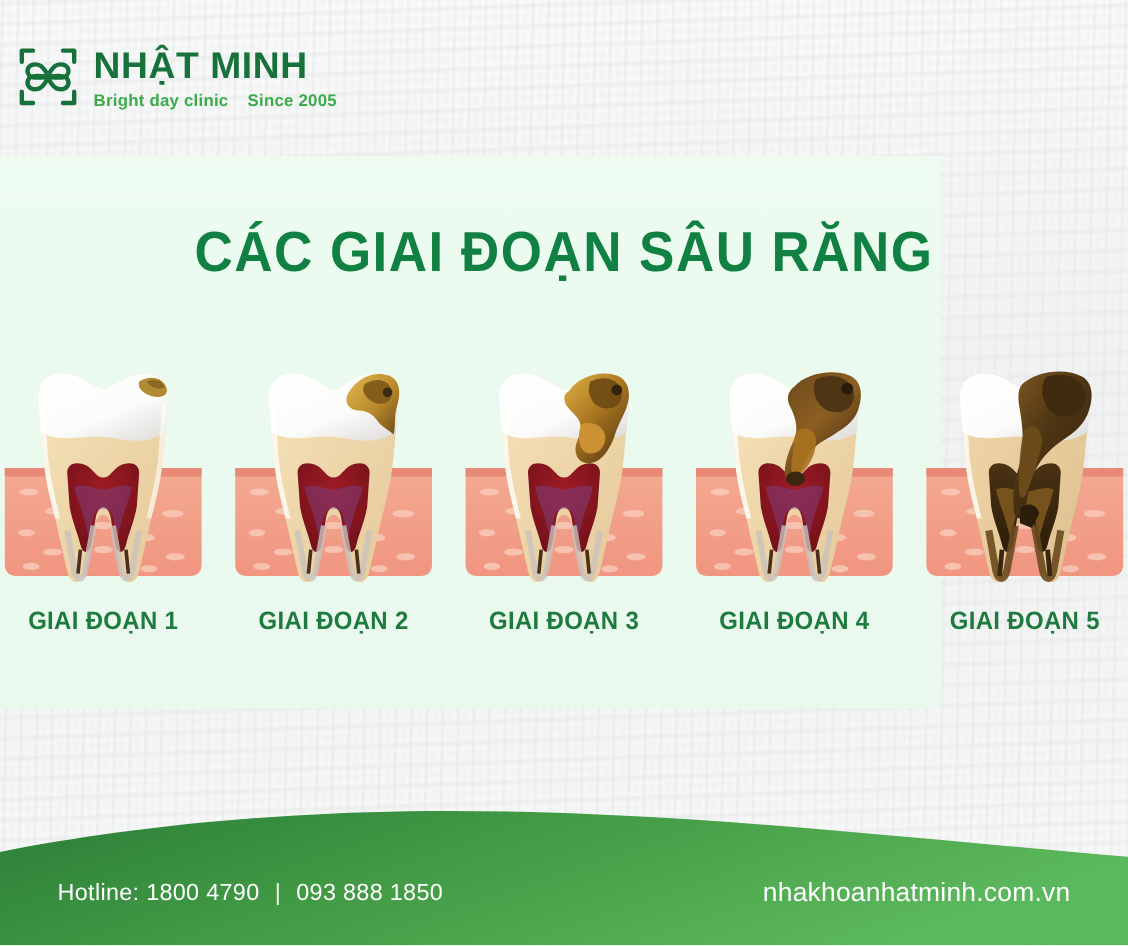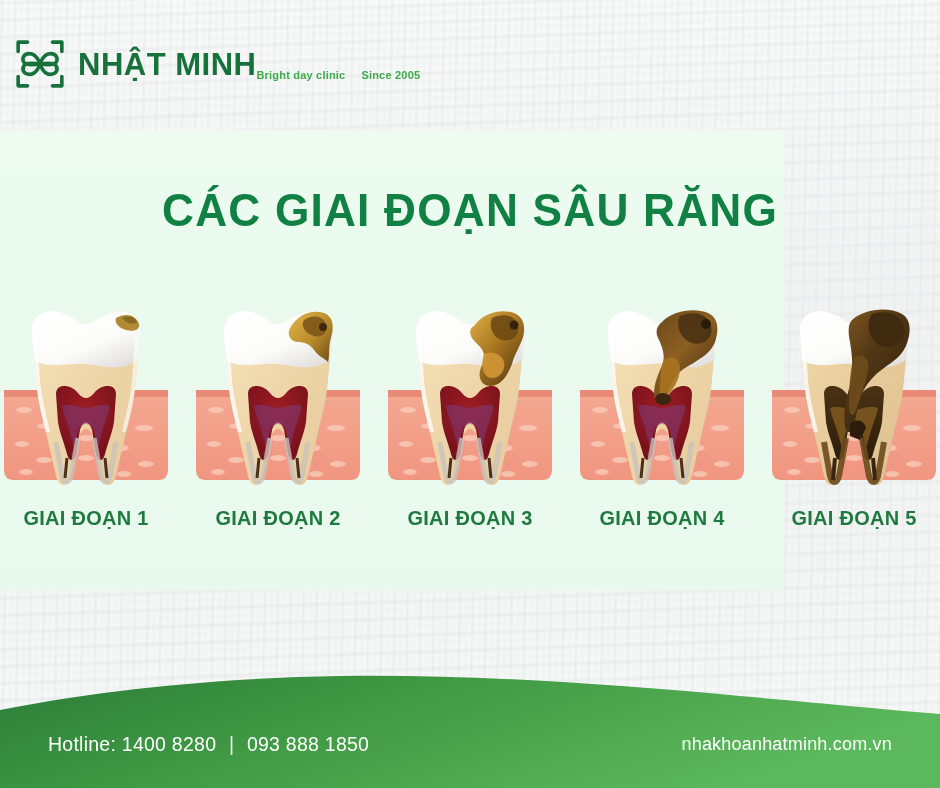--- a/index.html
+++ b/index.html
@@ -49,32 +49,32 @@
     align-items: center;
     padding-left: 14px;
     z-index: 5;
   }
   .logo-mark {
     width: 52px; height: 52px;
     flex: 0 0 52px;
     margin-right: 12px;
     margin-top: -2px;
   }
-  .logo-text { display: flex; flex-direction: row; justify-content: center; }
+  .logo-text { display: flex; flex-direction: column; justify-content: center; }
   .logo-name {
     font-family: "Liberation Sans", sans-serif;
     font-weight: 700;
     font-size: 31px;
     letter-spacing: 0.5px;
     color: #17713b;
     line-height: 1.02;
   }
   .logo-sub {
     margin-top: 5px;
-    font-size: 11px;
+    font-size: 14px;
     font-weight: 700;
     color: #3daa4b;
     letter-spacing: 0.2px;
     display: flex;
     gap: 16px;
     align-items: flex-end;
   }
 
   
   .mint-panel {
@@ -154,21 +154,21 @@
   }
   .hotline {
     color: #ffffff;
     font-size: 19.5px;
     letter-spacing: 0.25px;
     white-space: nowrap;
   }
   .hotline .sep { padding: 0 7px; opacity: 0.92; }
   .website {
     color: #ffffff;
-    font-size: 18px;
+    font-size: 22px;
     letter-spacing: 0.2px;
     white-space: nowrap;
   }
 </style>
 </head>
 <body>
 
 <div id="page">
 
   <div class="wood"></div>
@@ -615,20 +615,20 @@
     <path d="M0 82
              C90 64 210 50 340 48
              C470 46 610 56 740 68
              C820 75 890 82 940 86
              L940 160 L0 160 Z" fill="url(#waveGrad)"></path>
   </svg>
 
   <div class="footer-text">
     <div class="hotline">
       <span>Hotline:</span>
-      <span>1400 8280</span>
+      <span>1800 4790</span>
       <span class="sep">|</span>
       <span>093 888 1850</span>
     </div>
     <div class="website">nhakhoanhatminh.com.vn</div>
   </div>
 
 </div>
 
 </body></html>

